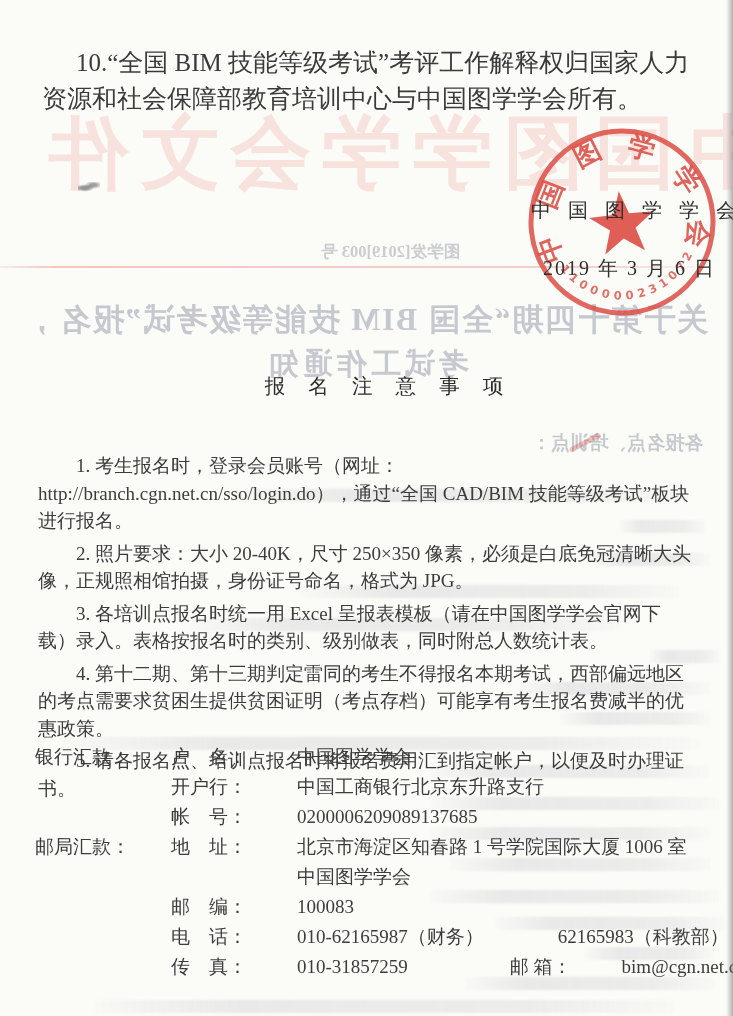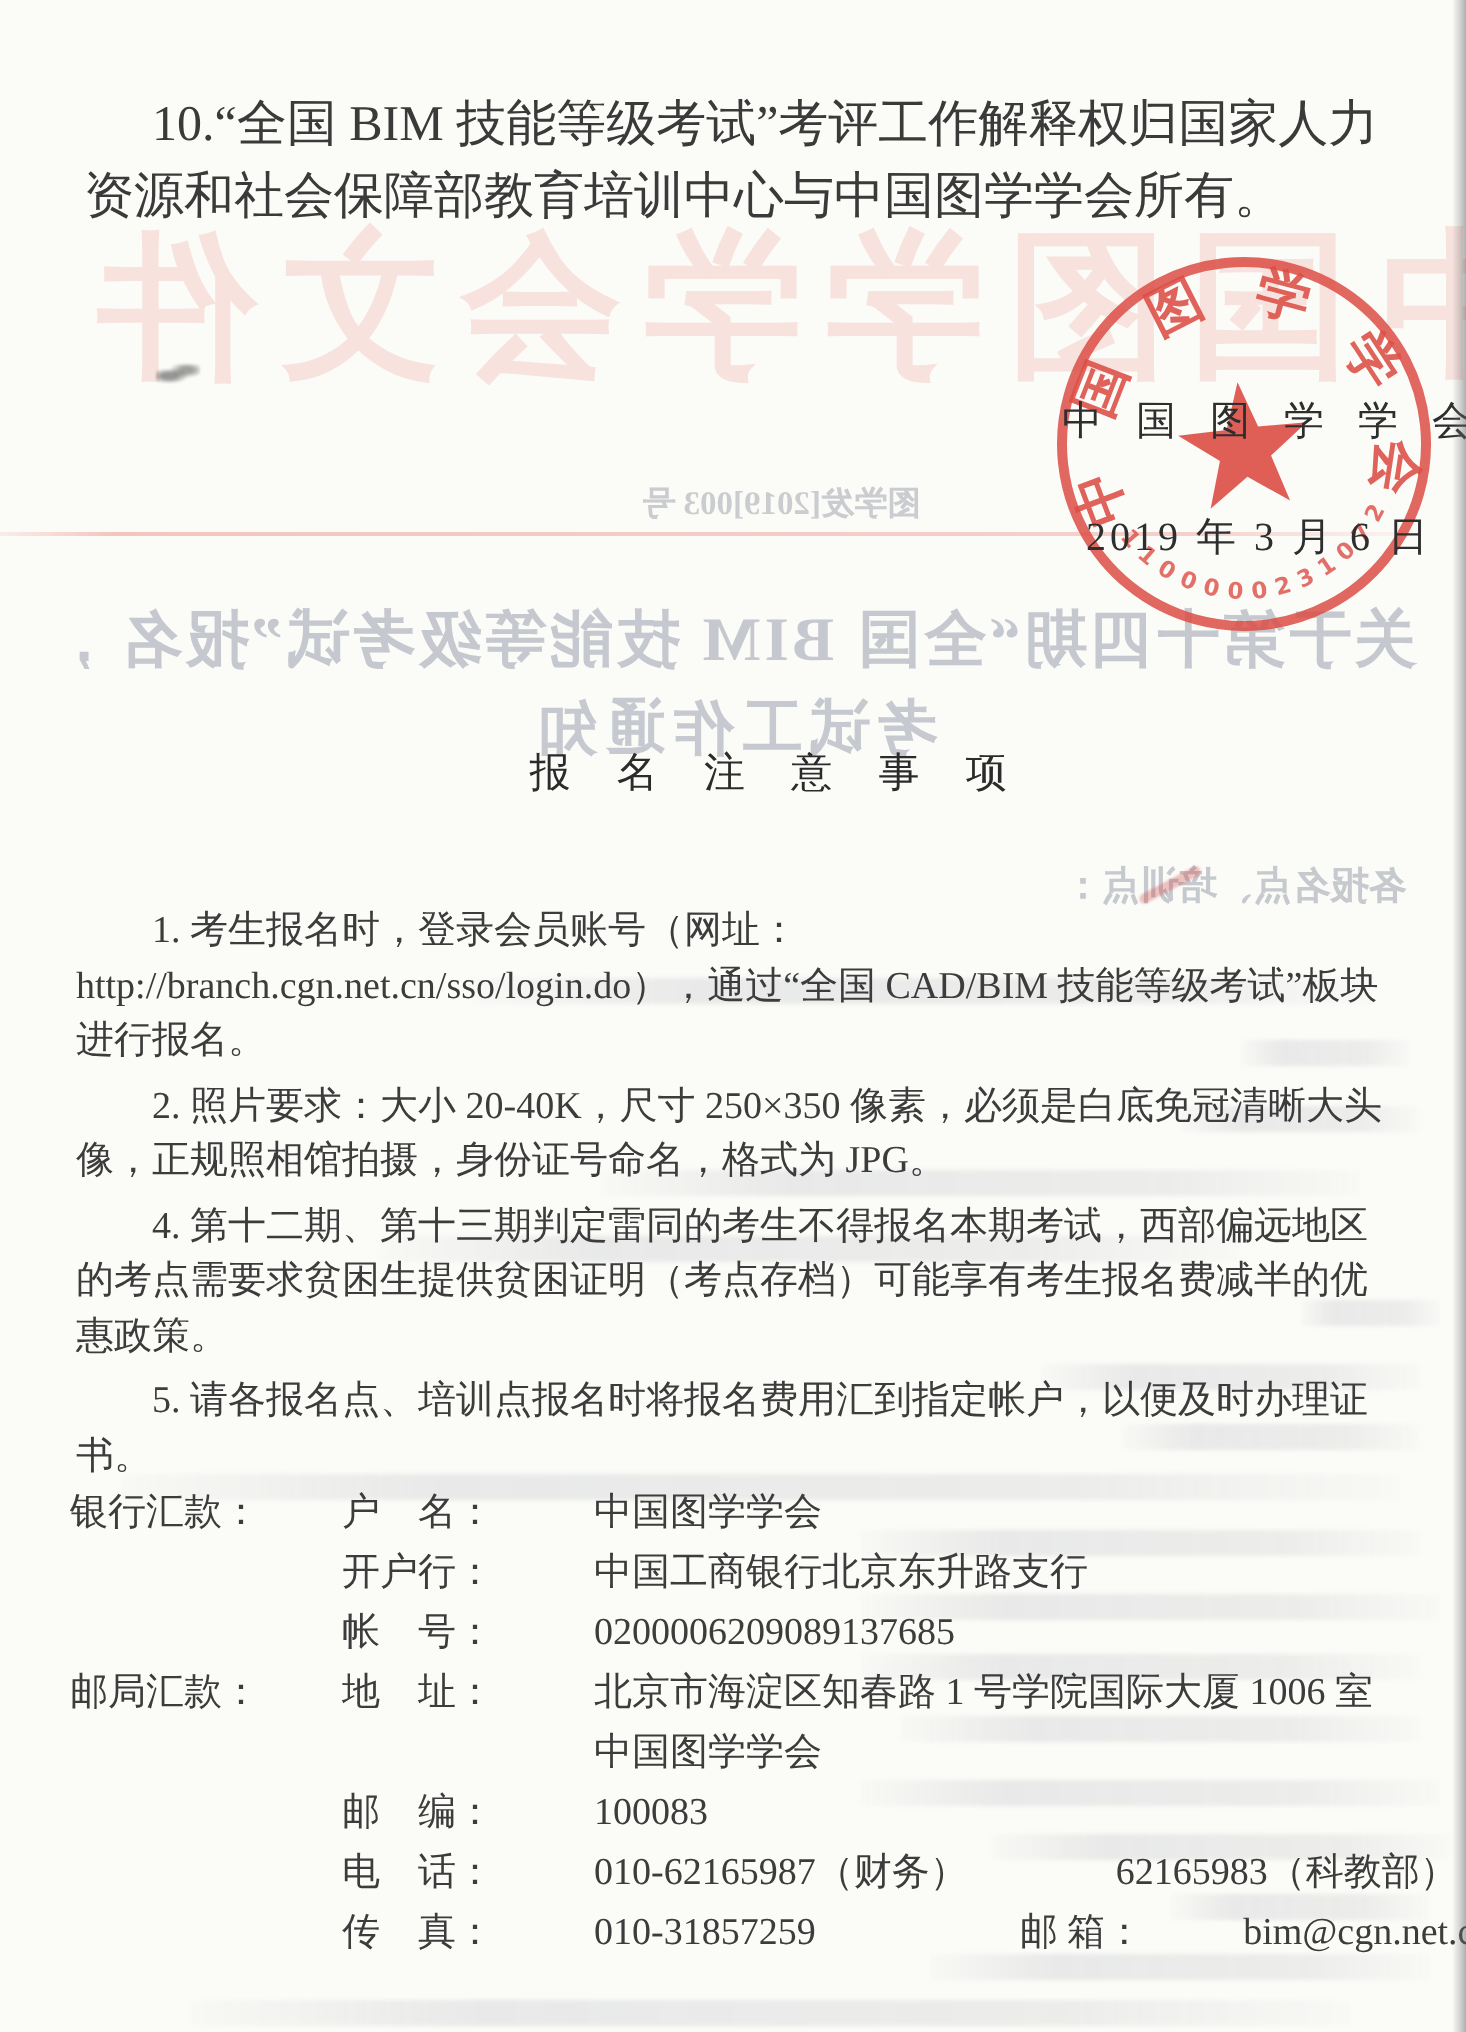--- a/index.html
+++ b/index.html
@@ -112,20 +112,21 @@
   <div class="sig-org">中 国 图 学 学 会</div>
   <div class="sig-date">2019 年 3 月 6 日</div>
 
   <div class="red-tick"></div>
 
   <div class="notice-heading">报 名 注 意 事 项</div>
 
   <div class="items">
     <p>1. 考生报名时，登录会员账号（网址：http://branch.cgn.net.cn/sso/login.do），通过“全国 CAD/BIM 技能等级考试”板块进行报名。</p>
     <p>2. 照片要求：大小 20-40K，尺寸 250×350 像素，必须是白底免冠清晰大头像，正规照相馆拍摄，身份证号命名，格式为 JPG。</p>
+    <p>3. 各培训点报名时统一用 Excel 呈报表模板（请在中国图学学会官网下载）录入。表格按报名时的类别、级别做表，同时附总人数统计表。</p>
     <p>4. 第十二期、第十三期判定雷同的考生不得报名本期考试，西部偏远地区的考点需要求贫困生提供贫困证明（考点存档）可能享有考生报名费减半的优惠政策。</p>
     <p>5. 请各报名点、培训点报名时将报名费用汇到指定帐户，以便及时办理证书。</p>
   </div>
 
   <div class="contact">
     <div class="crow">
       <span class="c-group">银行汇款：</span>
       <span class="c-label">户　名：</span>
       <span>中国图学学会</span>
     </div>

